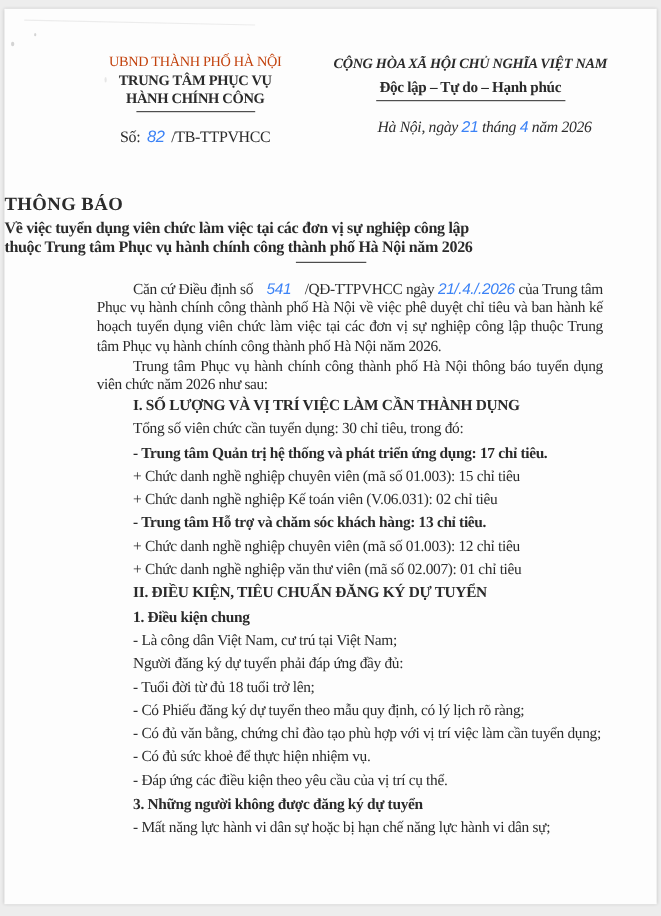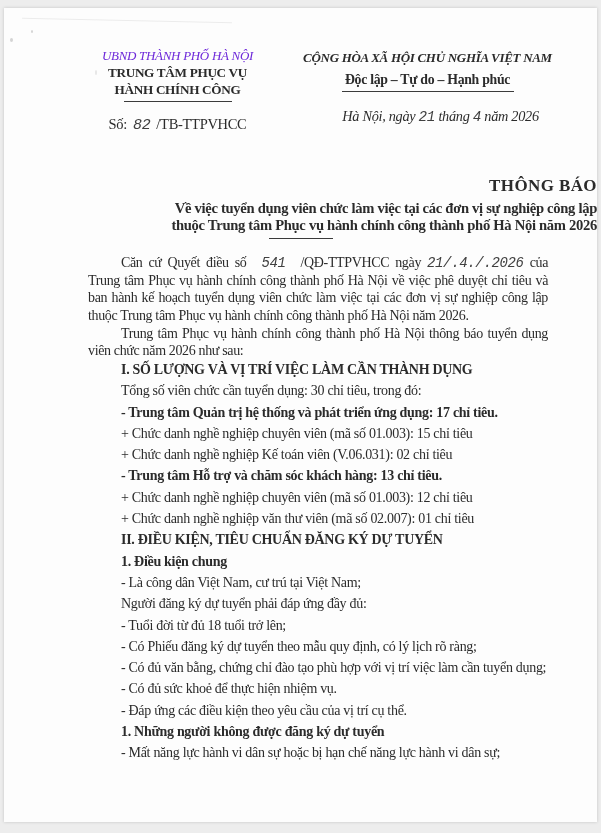--- a/index.html
+++ b/index.html
@@ -23,39 +23,39 @@
   }
   .speck { position:absolute; background:#b9b9b9; border-radius:50%; opacity:.6; }
   .speck.s1 { left:6px;  top:30px; width:3px; height:4px; }
   .speck.s2 { left:27px; top:22px; width:2px; height:3px; }
   .speck.s3 { left:91px; top:62px; width:2px; height:5px; opacity:.35; }
 
   
   .hdr-left {
     position:absolute; left:66px; top:40px; width:215px; text-align:center;
   }
-  .hdr-left .l1 { font-size:13px; color:#6d28d9;font-style:italic; }
+  .hdr-left .l1 { font-size:13px; color:#c2410c; }
   .hdr-left .l2, .hdr-left .l3 { font-size:13.2px; font-weight:bold; line-height:17px; }
   .hdr-left .rule { width:108px; height:1.2px; background:#3c3c3c; margin:3px auto 0; }
   .so-line { margin-top:14px; font-size:14.5px; white-space:nowrap; }
 
   .hdr-right {
     position:absolute; left:276px; top:42px; width:295px; text-align:center;
   }
   .hdr-right .l1 { font-size:13px; font-weight:bold;font-style:italic; }
   .hdr-right .l2 { font-size:13.8px; font-weight:bold; margin-top:6px; }
   .hdr-right .rule { width:172px; height:1.2px; background:#3c3c3c; margin:3px auto 0; }
   .date-line { margin-top:16px; font-size:14.3px; font-style:italic; white-space:nowrap; padding-left:26px; }
 
-  .hw { color:#404040; font-style:italic; font-family:Liberation Mono, monospace; }
+  .hw { color:#3b82f6; font-style:italic; font-family:Liberation Sans, sans-serif; }
   .hw-so { padding:0 6px; font-size:15px; }
   .hw-num { padding:0 9px; }
 
   
-  .title-block { position:absolute; left:0; right:0; top:168px; text-align:right; }
+  .title-block { position:absolute; left:0; right:0; top:168px; text-align:left; }
   .title-kind { font-size:17px; font-weight:bold; letter-spacing:0.4px; }
   .title-sub  { font-size:14.6px; font-weight:bold; line-height:16.5px; margin-top:4px; }
   .title-sub2 { font-size:14.6px; font-weight:bold; line-height:16.5px; }
   .title-rule { width:64px; height:1.2px; background:#3a3a3a; margin:5px auto 0; }
 
   
   .para {
     position:absolute; left:84px; width:460px;
     font-size:14px; line-height:17.2px;
     text-align:justify; text-indent:33px;
@@ -104,21 +104,21 @@
   </div>
 
   <div class="title-block">
     <div class="title-kind">THÔNG BÁO</div>
     <div class="title-sub">Về việc tuyển dụng viên chức làm việc tại các đơn vị sự nghiệp công lập</div>
     <div class="title-sub2">thuộc Trung tâm Phục vụ hành chính công thành phố Hà Nội năm 2026</div>
     <div class="title-rule"></div>
   </div>
 
   <p class="para p1">
-    <span>Căn cứ Quyết điều số</span>
+    <span>Căn cứ Điều định số</span>
     <span class="hw hw-num">541</span>
     <span>/QĐ-TTPVHCC ngày</span>
     <span class="hw">21/.4./.2026</span>
     <span>của Trung tâm Phục vụ hành chính công thành phố Hà Nội về việc phê duyệt chỉ tiêu và ban hành kế hoạch tuyển dụng viên chức làm việc tại các đơn vị sự nghiệp công lập thuộc Trung tâm Phục vụ hành chính công thành phố Hà Nội năm 2026.</span>
   </p>
 
   <p class="para p2">Trung tâm Phục vụ hành chính công thành phố Hà Nội thông báo tuyển dụng viên chức năm 2026 như sau:</p>
 
   <div class="list-block">
     <div class="ln b">I. SỐ LƯỢNG VÀ VỊ TRÍ VIỆC LÀM CẦN THÀNH DỤNG</div>
@@ -131,16 +131,16 @@
     <div class="ln">+ Chức danh nghề nghiệp văn thư viên (mã số 02.007): 01 chỉ tiêu</div>
     <div class="ln b">II. ĐIỀU KIỆN, TIÊU CHUẨN ĐĂNG KÝ DỰ TUYỂN</div>
     <div class="ln b">1. Điều kiện chung</div>
     <div class="ln">- Là công dân Việt Nam, cư trú tại Việt Nam;</div>
     <div class="ln">Người đăng ký dự tuyển phải đáp ứng đầy đủ:</div>
     <div class="ln">- Tuổi đời từ đủ 18 tuổi trở lên;</div>
     <div class="ln">- Có Phiếu đăng ký dự tuyển theo mẫu quy định, có lý lịch rõ ràng;</div>
     <div class="ln">- Có đủ văn bằng, chứng chỉ đào tạo phù hợp với vị trí việc làm cần tuyển dụng;</div>
     <div class="ln">- Có đủ sức khoẻ để thực hiện nhiệm vụ.</div>
     <div class="ln">- Đáp ứng các điều kiện theo yêu cầu của vị trí cụ thể.</div>
-    <div class="ln b">1. Những người không được đăng ký dự tuyển</div>
+    <div class="ln b">3. Những người không được đăng ký dự tuyển</div>
     <div class="ln">- Mất năng lực hành vi dân sự hoặc bị hạn chế năng lực hành vi dân sự;</div>
   </div>
 </div>
 
 </body></html>

